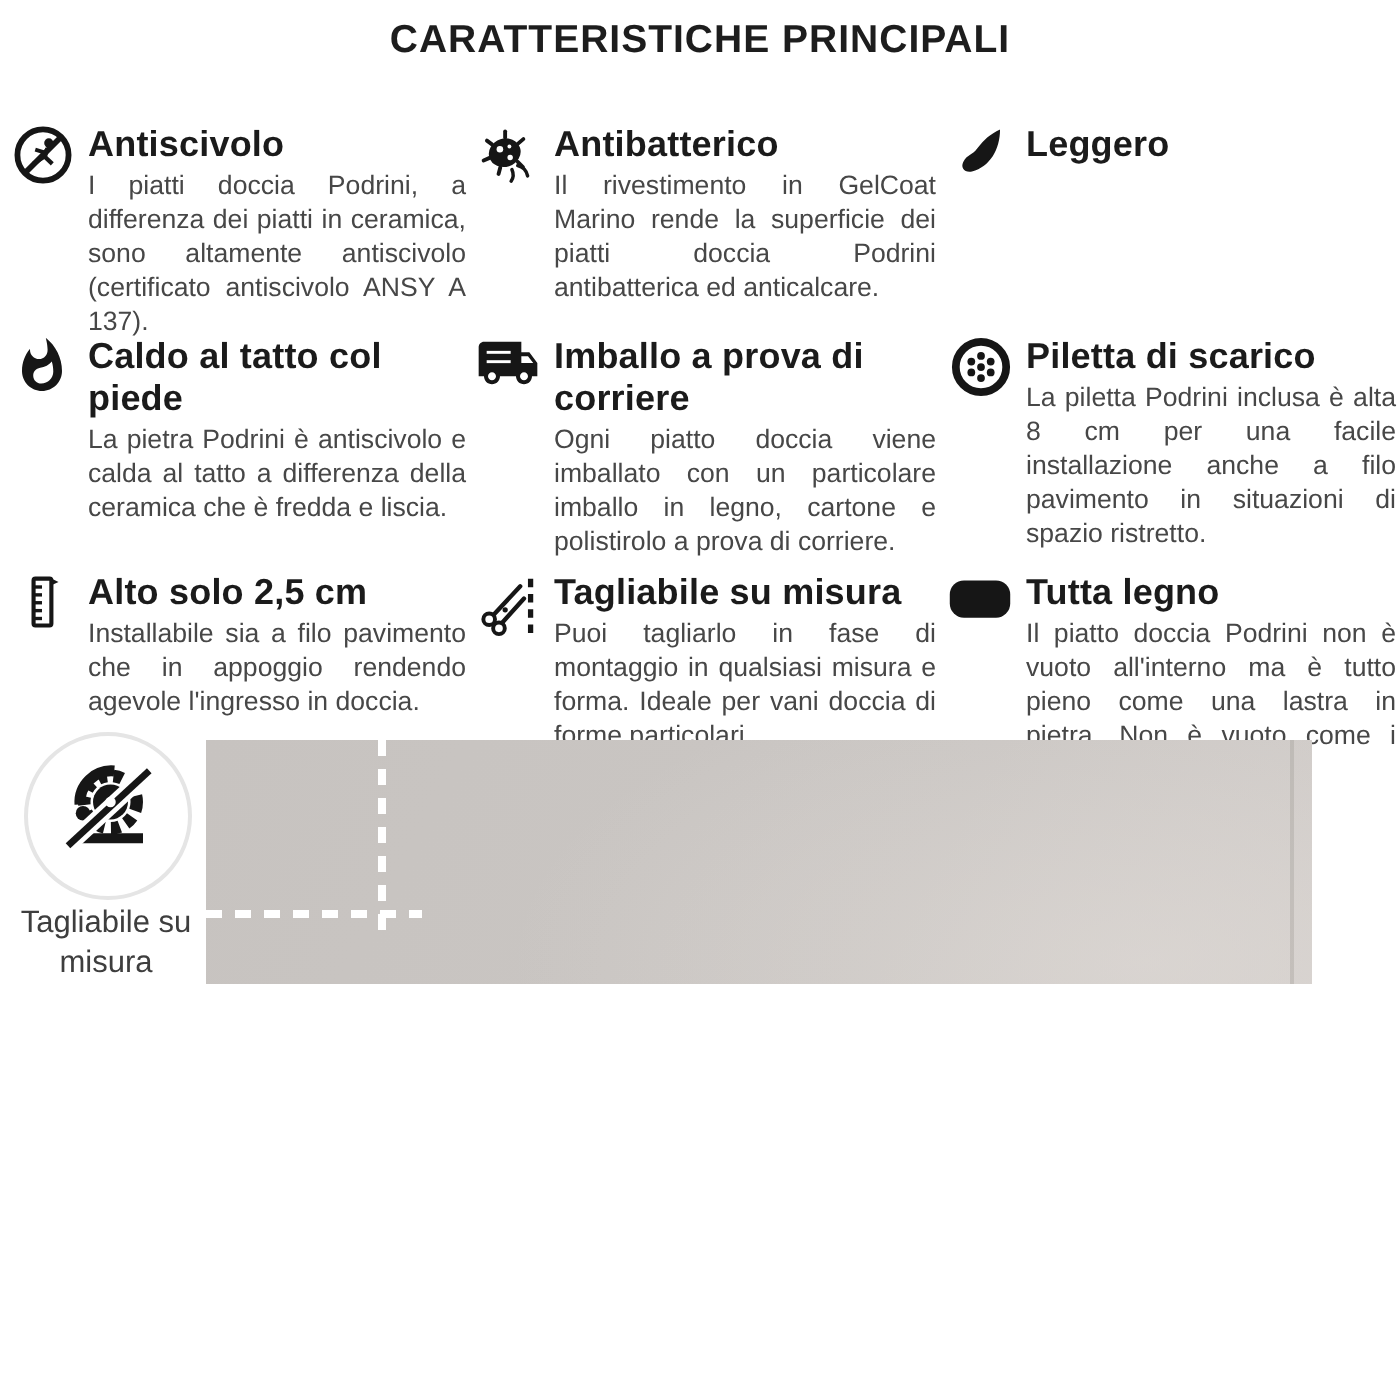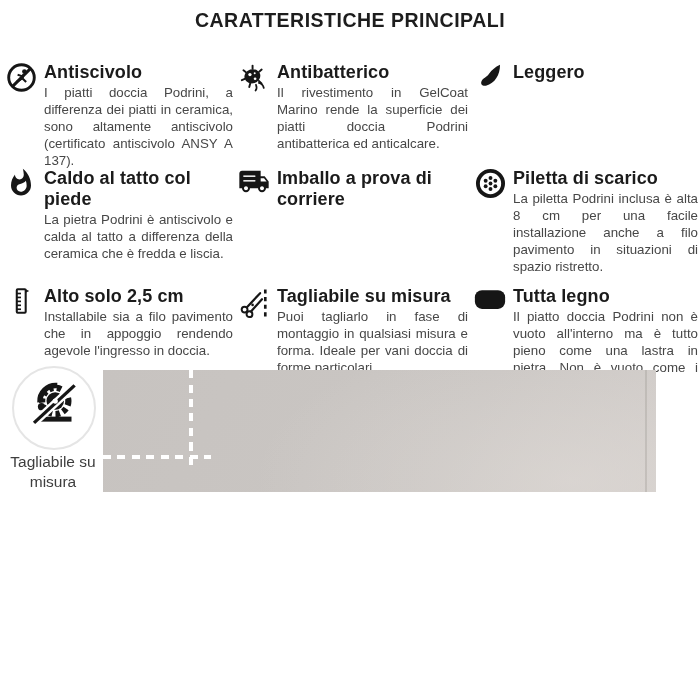--- a/index.html
+++ b/index.html
@@ -125,20 +125,21 @@
   <div class="feature" style="left:238px;top:168px;width:230px;">
     <span class="icon">
       <svg width="35" height="35" viewBox="0 0 24 24" style="margin-top:-4px">
         <path fill="#161616" d="M20 8h-3V4H3c-1.1 0-2 .9-2 2v11h2c0 1.66 1.34 3 3 3s3-1.34 3-3h6c0 1.66 1.34 3 3 3s3-1.34 3-3h2v-5l-3-4zM6 18.5c-.83 0-1.5-.67-1.5-1.5s.67-1.5 1.5-1.5 1.5.67 1.5 1.5-.67 1.5-1.5 1.5zm13.5-9l1.96 2.5H17V9.5h2.5zm-1.5 9c-.83 0-1.5-.67-1.5-1.5s.67-1.5 1.5-1.5 1.5.67 1.5 1.5-.67 1.5-1.5 1.5z"></path>
         <line x1="4" y1="8" x2="13" y2="8" stroke="#ffffff" stroke-width="1.1"></line>
         <line x1="4" y1="11.5" x2="13" y2="11.5" stroke="#ffffff" stroke-width="1.1"></line>
       </svg>
     </span>
     <div class="ftext">
       <h3>Imballo a prova di corriere</h3>
+      <p>Ogni piatto doccia viene imballato con un particolare imballo in legno, cartone e polistirolo a prova di corriere.</p>
     </div>
   </div>
 
   <div class="feature" style="left:474px;top:168px;width:224px;">
     <span class="icon">
       <svg width="31" height="31" viewBox="0 0 32 32">
         <circle cx="16" cy="16" r="13" fill="none" stroke="#161616" stroke-width="4"></circle>
         <circle cx="16" cy="16" r="2" fill="#161616"></circle>
         <circle cx="16" cy="10.3" r="2" fill="#161616"></circle>
         <circle cx="21" cy="13.2" r="2" fill="#161616"></circle>

